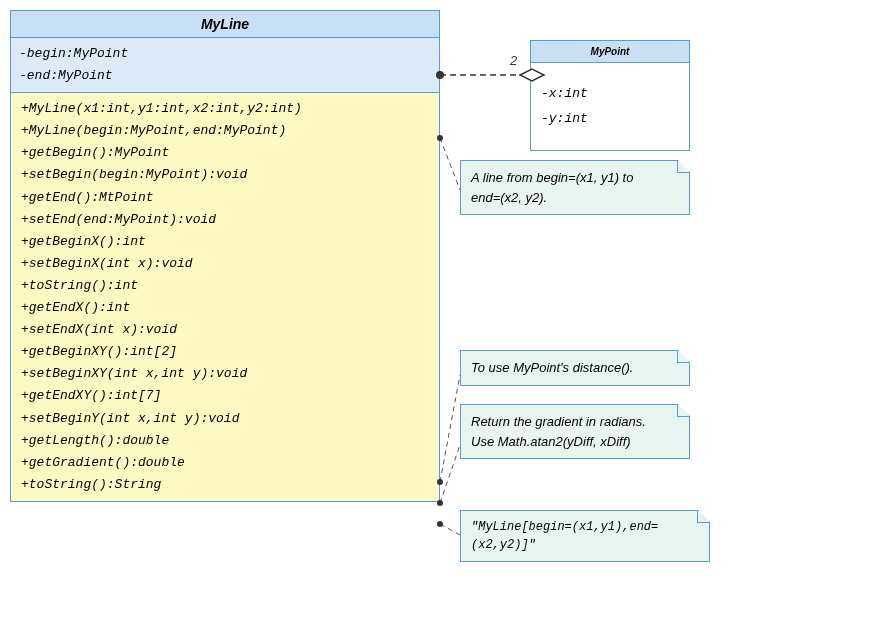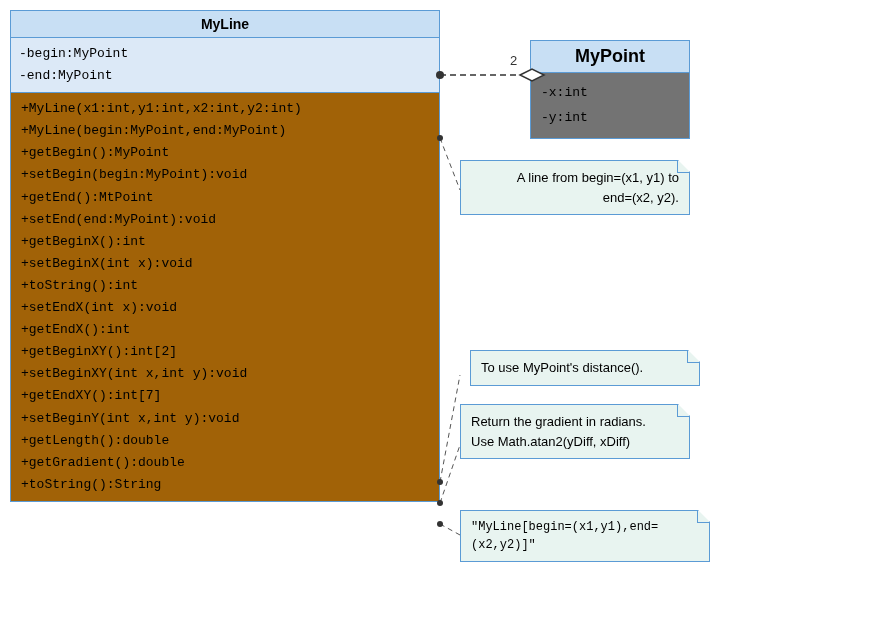--- a/index.html
+++ b/index.html
@@ -10,20 +10,21 @@
       width: 890px;
       height: 635px;
       overflow: hidden;
       position: relative;
     }
     .diagram-container {
       position: relative;
       width: 890px;
       height: 546px;
       background: #fff;
+      font-style: italic;
     }
 
     
     .myline-box {
       position: absolute;
       left: 10px;
       top: 10px;
       width: 430px;
       border: 1.5px solid #5b9bd5;
       background: #dce9f7;
@@ -38,45 +39,45 @@
       font-family: Arial, sans-serif;
     }
     .myline-attributes {
       padding: 5px 8px;
       border-bottom: 1.5px solid #5b9bd5;
       background: #dce9f7;
       line-height: 1.7;
     }
     .myline-methods {
       padding: 5px 10px;
-      background: #a16207;
+      background: #fef9c3;
       line-height: 1.7;
     }
 
     
     .mypoint-box {
       position: absolute;
       left: 530px;
       top: 40px;
       width: 160px;
       border: 1.5px solid #5b9bd5;
       background: #dce9f7;
     }
     .mypoint-title {
       text-align: center;
       padding: 5px 8px;
       font-weight: bold;
-      font-size: 18px;
+      font-size: 10px;
       border-bottom: 1.5px solid #5b9bd5;
       background: #c8dff4;
       font-family: Arial, sans-serif;
     }
     .mypoint-attributes {
-      padding: 8px 10px;
-      background: #737373;
+      padding: 19px 10px;
+      background: #ffffff;
       line-height: 1.9;
     }
 
     
     .note-box {
       position: absolute;
       border: 1.5px solid #5b9bd5;
       background: #e8f4f0;
       padding: 7px 10px;
       font-family: Arial, sans-serif;
@@ -102,27 +103,25 @@
       width: 12px;
       height: 12px;
       border-bottom: 1.5px solid #5b9bd5;
       border-left: 1.5px solid #5b9bd5;
     }
 
     .note1 {
       left: 460px;
       top: 160px;
       width: 230px;
-      text-align: right;
     }
     .note2 {
       left: 460px;
       top: 350px;
       width: 230px;
-      margin-left: 10px;
     }
     .note3 {
       left: 460px;
       top: 404px;
       width: 230px;
     }
     .note4 {
       left: 460px;
       top: 510px;
       width: 250px;
@@ -154,22 +153,22 @@
     <div class="myline-methods">
       <div>+MyLine(x1:int,y1:int,x2:int,y2:int)</div>
       <div>+MyLine(begin:MyPoint,end:MyPoint)</div>
       <div>+getBegin():MyPoint</div>
       <div>+setBegin(begin:MyPoint):void</div>
       <div>+getEnd():MtPoint</div>
       <div>+setEnd(end:MyPoint):void</div>
       <div>+getBeginX():int</div>
       <div>+setBeginX(int x):void</div>
       <div>+toString():int</div>
+      <div>+getEndX():int</div>
       <div>+setEndX(int x):void</div>
-      <div>+getEndX():int</div>
       <div>+getBeginXY():int[2]</div>
       <div>+setBeginXY(int x,int y):void</div>
       <div>+getEndXY():int[7]</div>
       <div>+setBeginY(int x,int y):void</div>
       <div>+getLength():double</div>
       <div>+getGradient():double</div>
       <div>+toString():String</div>
     </div>
   </div>
 

